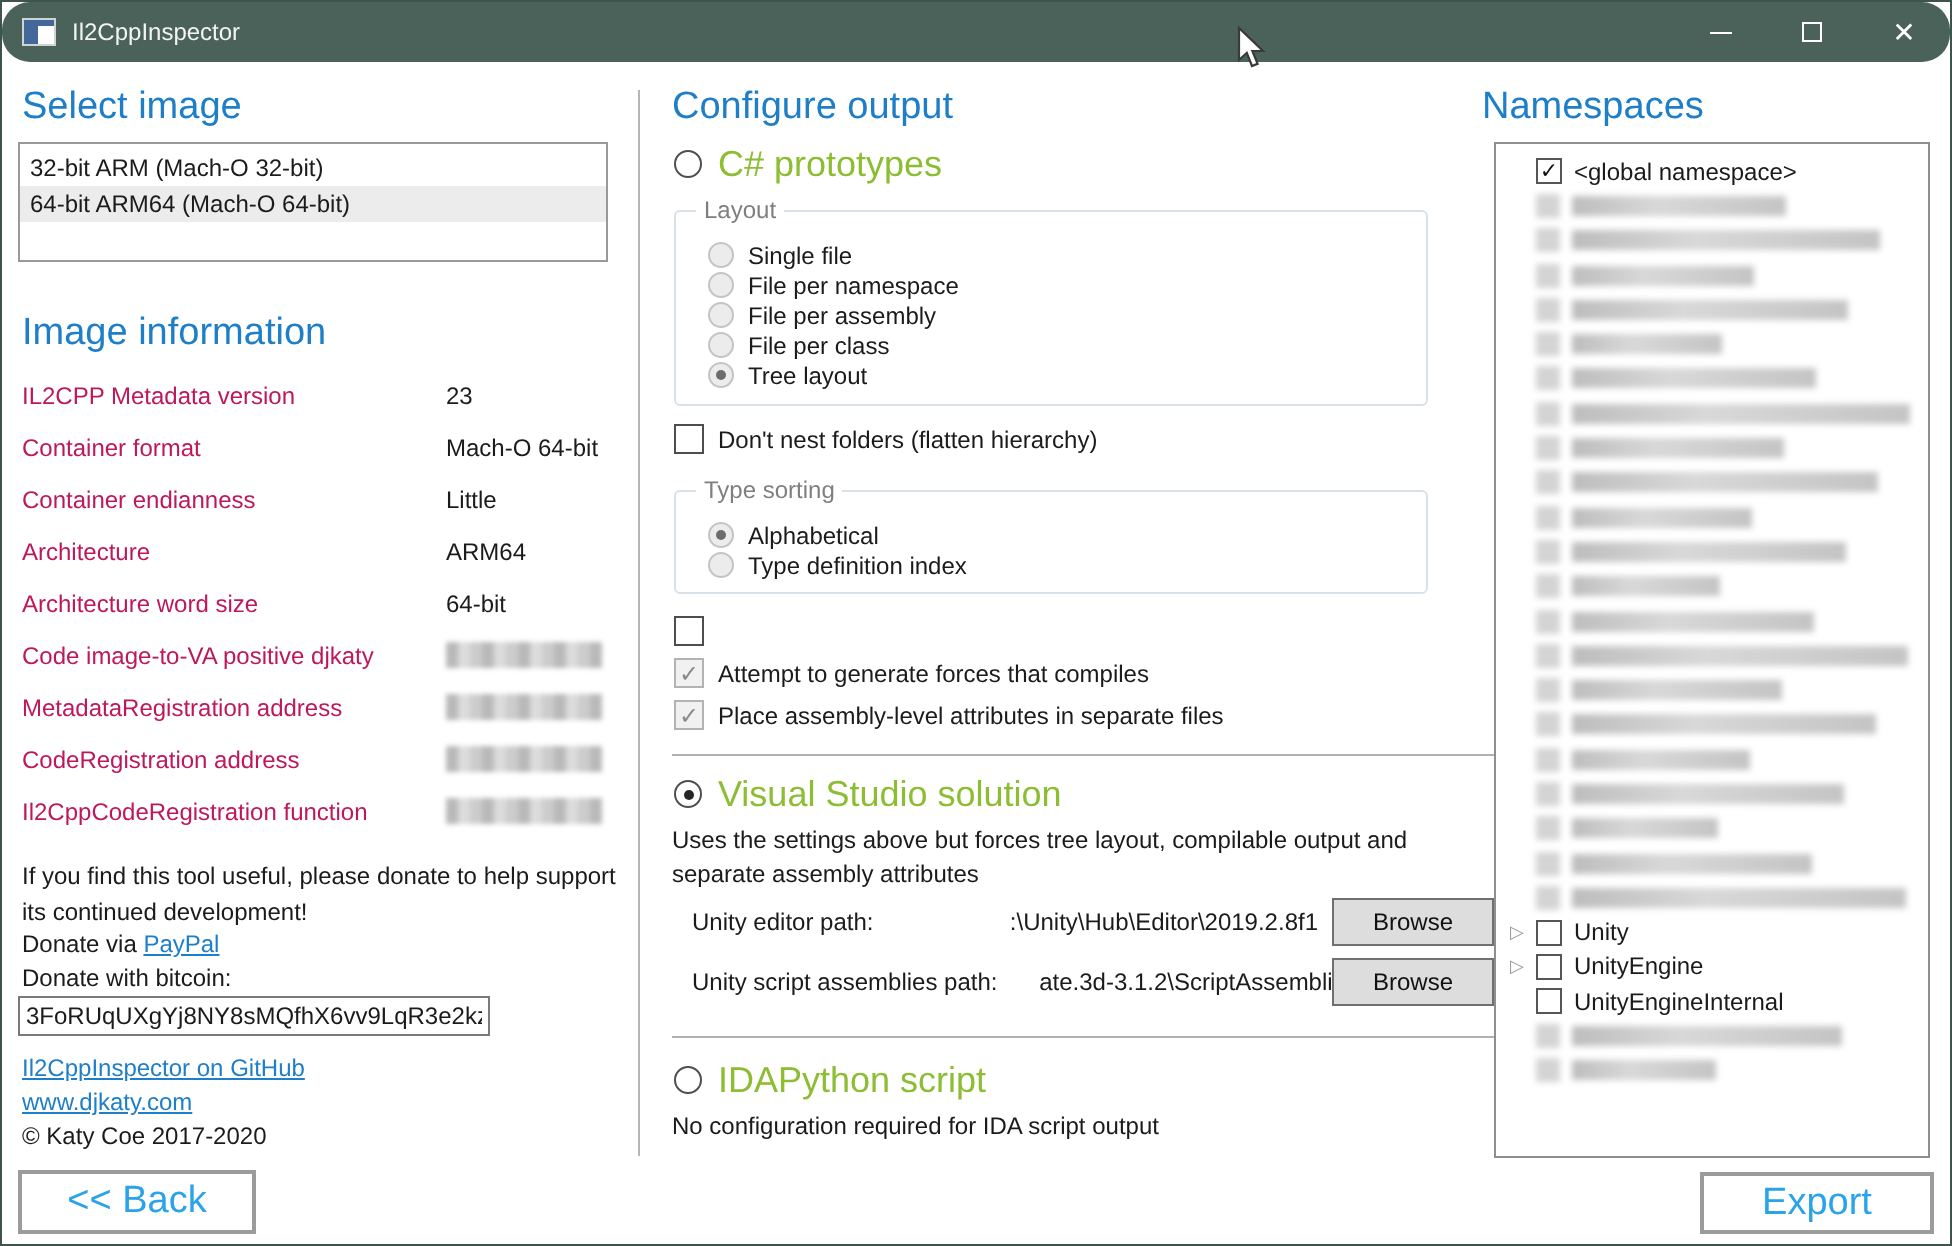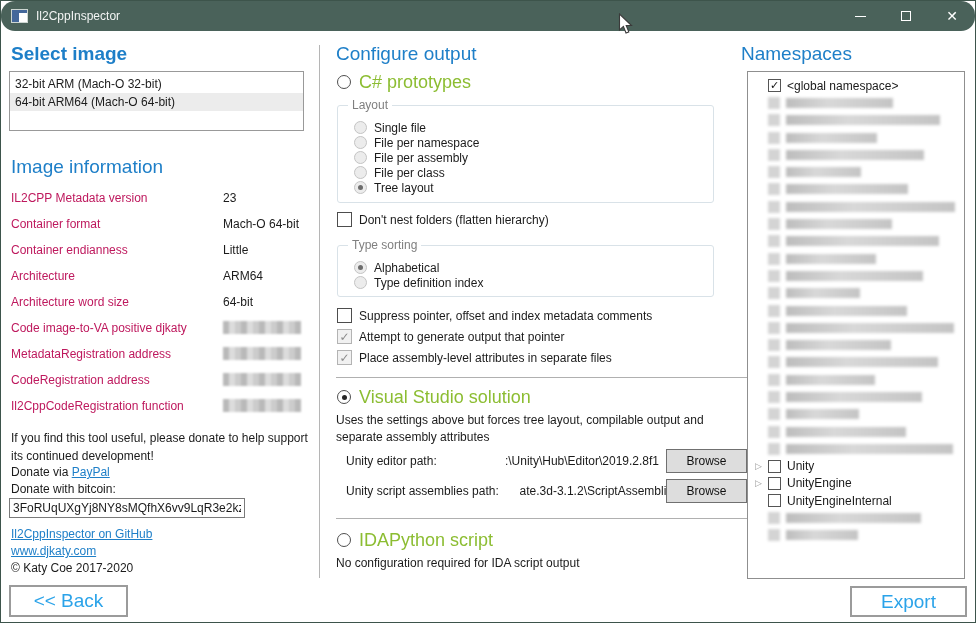--- a/index.html
+++ b/index.html
@@ -110,21 +110,21 @@
         </div>
       <div class="win-btn">
           <div class="glyph-max"></div>
         </div>
       <div class="win-btn">
           <div class="glyph-close">✕</div>
         </div>
     </div>
   </div>
 
-  <div class="abs h1" style="left:10px;top:42px;font-weight:bold;">Select image</div>
+  <div class="abs h1" style="left:10px;top:42px;">Select image</div>
   <div class="listbox">
       <div class="list-item">32-bit ARM (Mach-O 32-bit)</div>
       <div class="list-item selected">64-bit ARM64 (Mach-O 64-bit)</div>
     </div>
 
   <div class="abs h1" style="left:10px;top:155px;">Image information</div>
   <div class="info-rows">
       <div class="info-row">
         <div class="info-label">IL2CPP Metadata version</div>
         <div class="info-value">23</div>
@@ -228,25 +228,24 @@
         <div class="radio-row">
           <span class="radio dis"></span>
           <span class="radio-label">Type definition index</span>
         </div>
       </div>
   </div>
 
   <div class="abs" style="left:336px;top:304px;">
       <div class="cb-row" style="height: 21px;">
         <span class="cb"></span>
-        <span class="cb-label">Suppress pointer, offset and index metadata comments</span>
       </div>
       <div class="cb-row" style="height: 21px;">
         <span class="cb checked dis"></span>
-        <span class="cb-label">Attempt to generate output that pointer</span>
+        <span class="cb-label">Attempt to generate forces that compiles</span>
       </div>
       <div class="cb-row" style="height: 21px;">
         <span class="cb checked dis"></span>
         <span class="cb-label">Place assembly-level attributes in separate files</span>
       </div>
     </div>
 
   <div class="hdivider" style="top:376px;"></div>
 
   <div class="abs section-head-row" style="left:336px;top:387px;">

